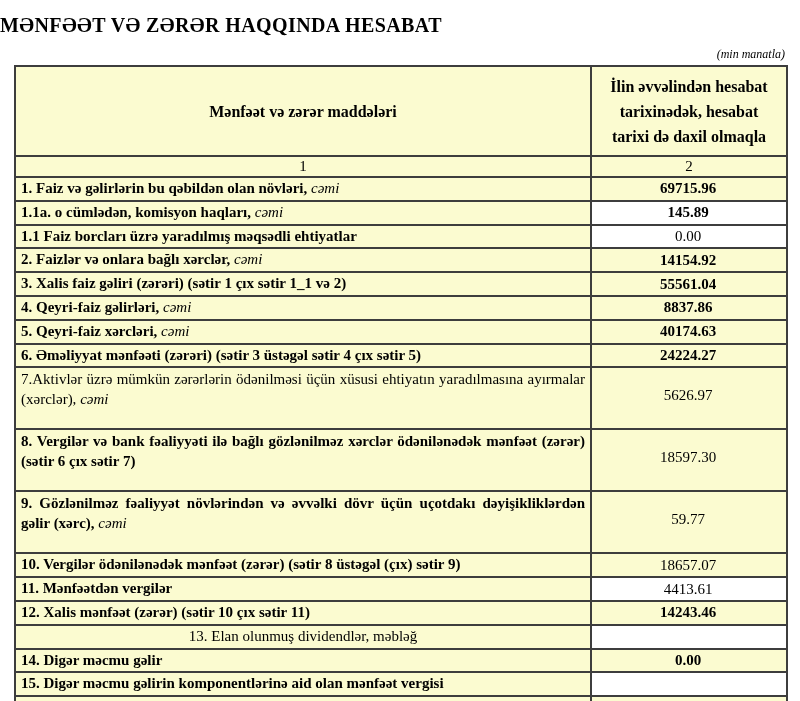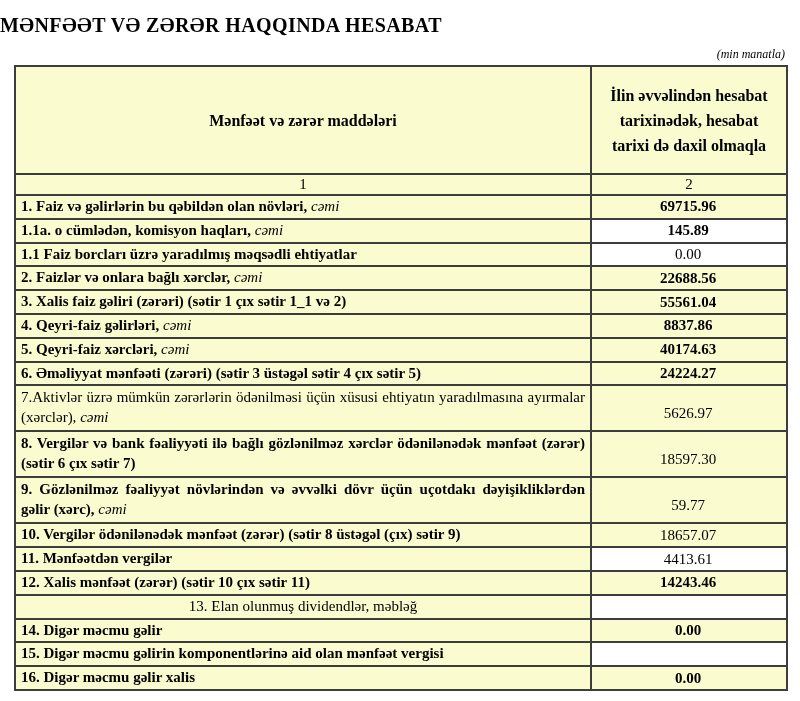--- a/index.html
+++ b/index.html
@@ -38,21 +38,21 @@
   col.c2{width:196px;}
   .pl-table th,.pl-table td{
     border:2px solid var(--border);
     background:var(--yellow);
     font-size:15px;
     vertical-align:middle;
   }
   th.hdr{
     font-weight:bold;
     text-align:center;
-    height:108px;
+    height:90px;
     font-size:16px;
     line-height:25px;
   }
   th.hdr.h2{padding:0 18px;}
   th.numrow{
     font-weight:normal;
     text-align:center;
     height:21px;
     font-size:15px;
   }
@@ -68,21 +68,21 @@
   td.lbl.just{text-align:justify;}
   td.lbl em{font-style:italic;font-weight:normal;}
   td.val{
     text-align:center;
     padding:1px 6px 1px 4px;
     font-weight:normal;
     height:23px;
   }
   td.val.vb{font-weight:bold;}
   td.val.white{background:var(--white);margin-top:35px;}
-  tr.twoline td.lbl{height:46px;vertical-align:top;padding-top:2px;}
+  tr.twoline td.lbl{height:62px;vertical-align:top;padding-top:2px;}
   tr.twoline td.val{vertical-align:top;padding-top:19px;}
 </style>
 </head>
 <body>
 
 <div class="page-title">MƏNFƏƏT VƏ ZƏRƏR HAQQINDA HESABAT</div>
 <div class="unit-note">(min manatla)</div>
 
 <table class="pl-table">
   <colgroup>
@@ -107,21 +107,21 @@
       <tr>
         <td class="lbl">1.1a. o cümlədən, komisyon haqları, <em>cəmi</em></td>
         <td class="val vb white">145.89</td>
       </tr>
       <tr>
         <td class="lbl">1.1 Faiz borcları üzrə yaradılmış məqsədli ehtiyatlar</td>
         <td class="val white">0.00</td>
       </tr>
       <tr>
         <td class="lbl">2. Faizlər və onlara bağlı xərclər, <em>cəmi</em></td>
-        <td class="val vb">22688.56</td>
+        <td class="val vb">14154.92</td>
       </tr>
       <tr>
         <td class="lbl">3. Xalis faiz gəliri (zərəri) (sətir 1 çıx sətir 1_1 və 2)</td>
         <td class="val vb">55561.04</td>
       </tr>
       <tr>
         <td class="lbl">4. Qeyri-faiz gəlirləri, <em>cəmi</em></td>
         <td class="val vb">8837.86</td>
       </tr>
       <tr>

